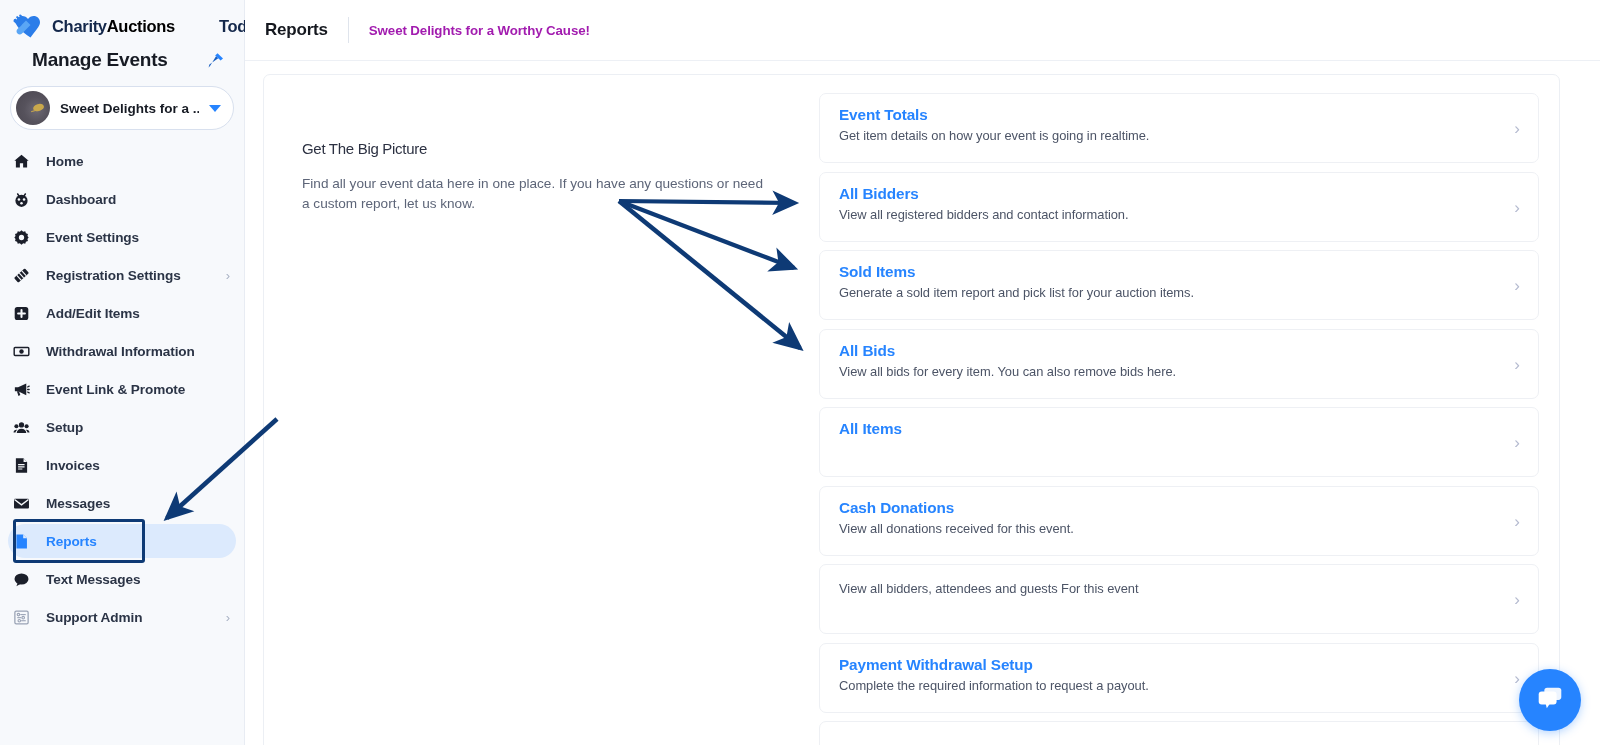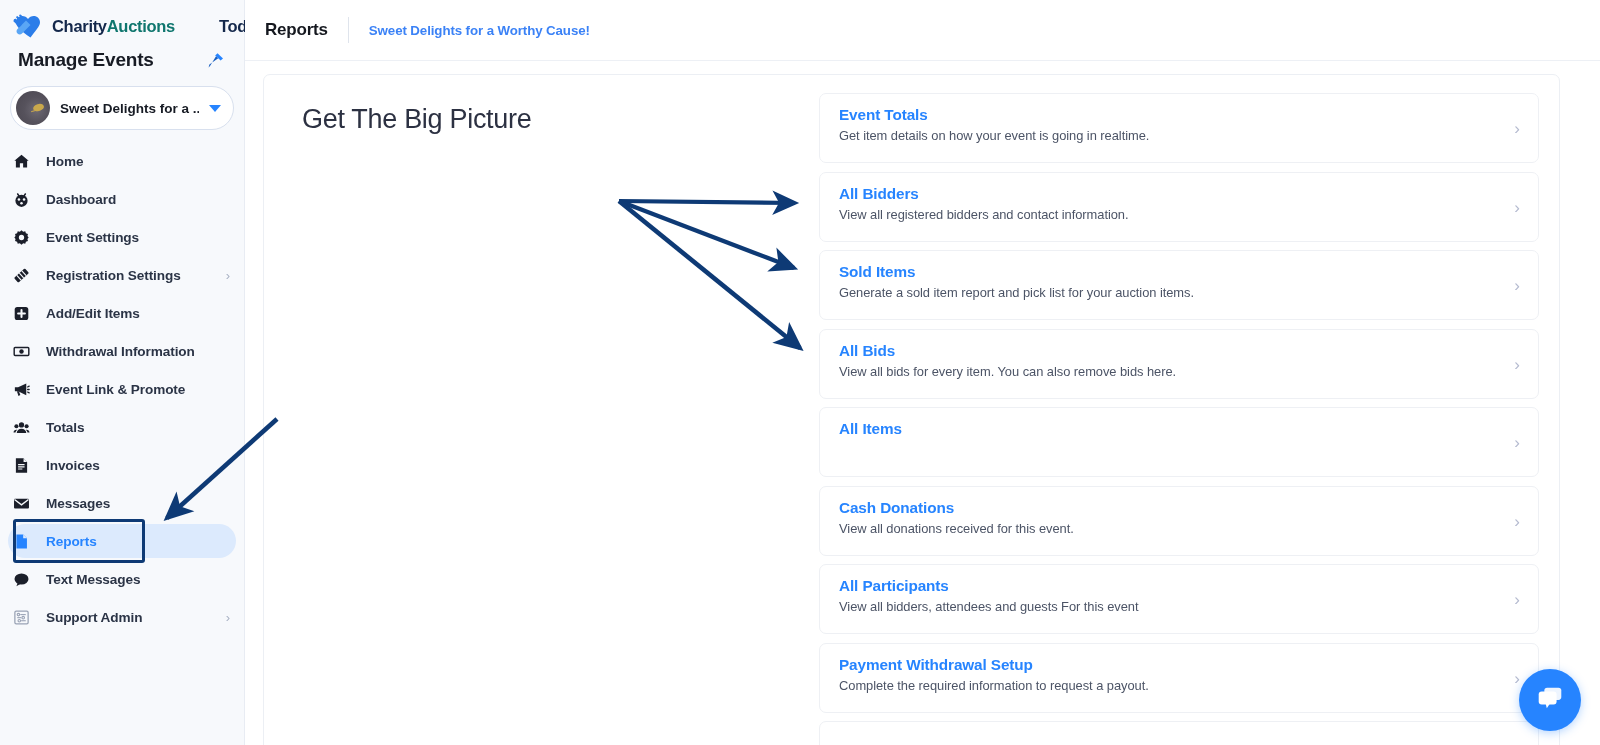--- a/index.html
+++ b/index.html
@@ -18,30 +18,30 @@
     border-right: 1px solid #e8ecf3;
     position: relative; flex: 0 0 245px;
   }
   .brand-row {
     display: flex; align-items: center; gap: 6px;
     padding: 12px 10px 0 12px; height: 40px;
   }
   .brand-logo { width: 34px; height: 26px; flex: 0 0 34px; }
   .brand-name { font-size: 16.5px; font-weight: 700; letter-spacing: -0.3px; white-space: nowrap; }
   .brand-name .c1 { color: #14284b; margin-top: 32px; }
-  .brand-name .c2 { color: #0f766e; }
+  .brand-name .c2 { color: #000000; }
   .brand-name .c3 { color: #14284b; margin-left: 44px; }
   .collapse-icon { color: #b9c2d4; font-size: 17px; margin-left: 4px; line-height: 1; cursor: pointer; }
 
   .manage-row {
     display: flex; align-items: center; justify-content: space-between;
     padding: 6px 18px 0 18px; height: 34px;
   }
   .manage-title {
-    font-size: 19px; font-weight: 700; color: #171b24; letter-spacing: -0.2px;
+    font-size: 19px; font-weight: 700; color: #171b24; letter-spacing: -0.2px; margin-left: 14px;
   }
   .tool-icon { width: 20px; height: 20px; color: #2684ff; cursor: pointer; }
 
   .event-select {
     margin: 12px 10px 6px 10px;
     height: 44px; border: 1px solid #d8e0ee; border-radius: 22px;
     background: #fff; display: flex; align-items: center; gap: 10px;
     padding: 0 12px 0 5px; cursor: pointer;
   }
   .event-avatar {
@@ -79,30 +79,30 @@
   }
 
   
   .main { flex: 1; height: 745px; background: #ffffff; position: relative; }
   .topbar {
     height: 61px; border-bottom: 1px solid #edf0f5;
     display: flex; align-items: center; padding: 0 0 0 20px;
   }
   .page-title { font-size: 17px; font-weight: 700; color: #15181f; letter-spacing: -0.2px; }
   .title-sep { width: 1px; height: 26px; background: #dfe4ec; margin: 0 20px; }
-  .event-sub { font-size: 13.3px; font-weight: 700; color: #3b82f6; letter-spacing: -0.1px; }
+  .event-sub { font-size: 13.3px; font-weight: 700; color: #a21caf; letter-spacing: -0.1px; }
 
   .content-wrap { padding: 13px 40px 0 18px; }
   .panel {
     border: 1px solid #eceff4; border-radius: 7px;
     background: #fff; height: 700px; display: flex;
     padding: 18px 20px 0 20px; overflow: hidden;
   }
   .panel-left { width: 535px; flex: 0 0 535px; padding: 11px 20px 0 18px; }
-  .panel-title { font-size: 27px; font-weight: 500; color: #2c3142; letter-spacing: -0.3px; }
+  .panel-title { font-size: 15px; font-weight: 500; color: #2c3142; letter-spacing: -0.3px; margin-top: 36px; }
   .panel-desc { margin-top: 17px; font-size: 13.6px; line-height: 1.5; color: #5d6578; max-width: 470px; }
 
   .cards { flex: 1; padding: 0 0 0 0; }
   .card {
     position: relative; border: 1px solid #eef0f4; border-radius: 7px;
     background: #fff; height: 70px; margin-bottom: 8.5px;
     padding: 12px 46px 0 19px;
   }
   .card-title { font-size: 15.3px; font-weight: 600; color: #2684ff; letter-spacing: -0.1px; line-height: 1.2; }
   .card-desc { margin-top: 4px; font-size: 12.9px; color: #4c5466; letter-spacing: -0.05px; }
@@ -243,21 +243,21 @@
         <span class="nav-icon">
           <svg viewBox="0 0 20 20" width="17" height="17">
               <circle cx="10" cy="7" r="3.1" fill="currentColor"></circle>
               <circle cx="4" cy="8.6" r="2.4" fill="currentColor"></circle>
               <circle cx="16" cy="8.6" r="2.4" fill="currentColor"></circle>
               <path d="M4.4 16.6 C4.4 13.4 6.8 11.5 10 11.5 C13.2 11.5 15.6 13.4 15.6 16.6 Z" fill="currentColor"></path>
               <path d="M0.6 16 C0.6 13.8 2 12.6 4 12.6 L5 12.6 C3.7 13.6 3 15 3 16 Z" fill="currentColor"></path>
               <path d="M19.4 16 C19.4 13.8 18 12.6 16 12.6 L15 12.6 C16.3 13.6 17 15 17 16 Z" fill="currentColor"></path>
             </svg>
         </span>
-        <span class="nav-label">Totals</span>
+        <span class="nav-label">Setup</span>
       </div>
 
       <div class="nav-item">
         <span class="nav-icon">
           <svg viewBox="0 0 20 20" width="17" height="17">
               <path d="M3.4 1.6 L12.4 1.6 L16.6 5.8 L16.6 18.4 L3.4 18.4 Z" fill="currentColor"></path>
               <path d="M12.4 1.6 L12.4 5.8 L16.6 5.8" fill="#f7f9fc"></path>
               <path d="M6 9 L13.6 9 M6 11.6 L13.6 11.6 M6 14.2 L11 14.2" stroke="#f7f9fc" stroke-width="1.3"></path>
             </svg>
         </span>
@@ -321,20 +321,21 @@
       <span class="page-title">Reports</span>
       <span class="title-sep"></span>
       <span class="event-sub">Sweet Delights for a Worthy Cause!</span>
     </div>
 
     <div class="content-wrap">
       <div class="panel">
 
         <div class="panel-left">
           <div class="panel-title">Get The Big Picture</div>
+          <div class="panel-desc">Find all your event data here in one place. If you have any questions or need a custom report, let us know.</div>
         </div>
 
         <div class="cards">
 
           <div class="card">
             <div class="card-title">Event Totals</div>
             <div class="card-desc">Get item details on how your event is going in realtime.</div>
             <span class="card-chevron">›</span>
           </div>
 
@@ -361,21 +362,20 @@
             <span class="card-chevron">›</span>
           </div>
 
           <div class="card">
             <div class="card-title">Cash Donations</div>
             <div class="card-desc">View all donations received for this event.</div>
             <span class="card-chevron">›</span>
           </div>
 
           <div class="card">
-            <div class="card-title">All Participants</div>
             <div class="card-desc">View all bidders, attendees and guests For this event</div>
             <span class="card-chevron">›</span>
           </div>
 
           <div class="card">
             <div class="card-title">Payment Withdrawal Setup</div>
             <div class="card-desc">Complete the required information to request a payout.</div>
             <span class="card-chevron">›</span>
           </div>
 

